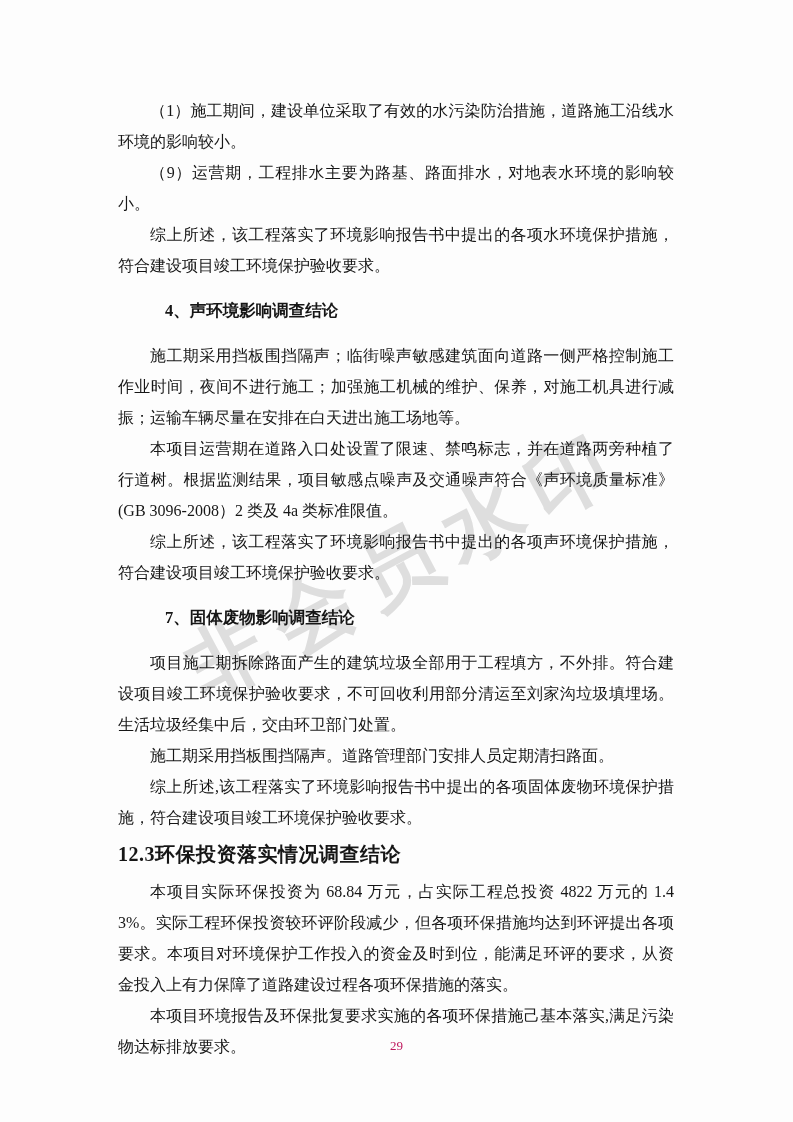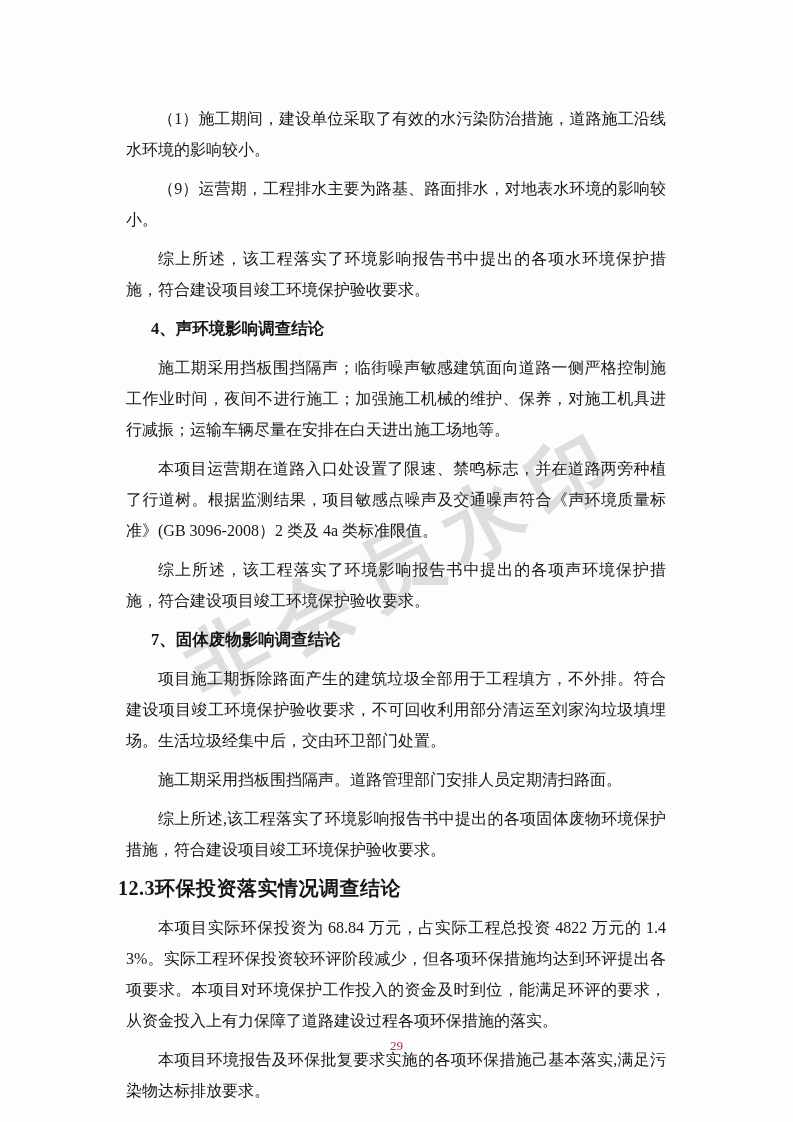--- a/index.html
+++ b/index.html
@@ -34,29 +34,29 @@
     pointer-events: none;
   }
   .content {
     position: absolute;
     left: 118px;
     top: 95px;
     width: 556px;
     z-index: 1;
   }
   .body-p {
-    margin: 8px;
+    margin: 0;
     font-size: 16px;
     line-height: 31px;
     text-align: justify;
     text-indent: 2em;
     word-break: break-all;
   }
   .h-sub {
-    margin: 0;
+    margin: 14px;
     font-size: 16.5px;
     line-height: 31px;
     font-weight: bold;
     text-indent: 2em;
   }
   .h-main {
     margin: 6px 0;
     font-size: 20px;
     line-height: 31px;
     font-weight: bold;

